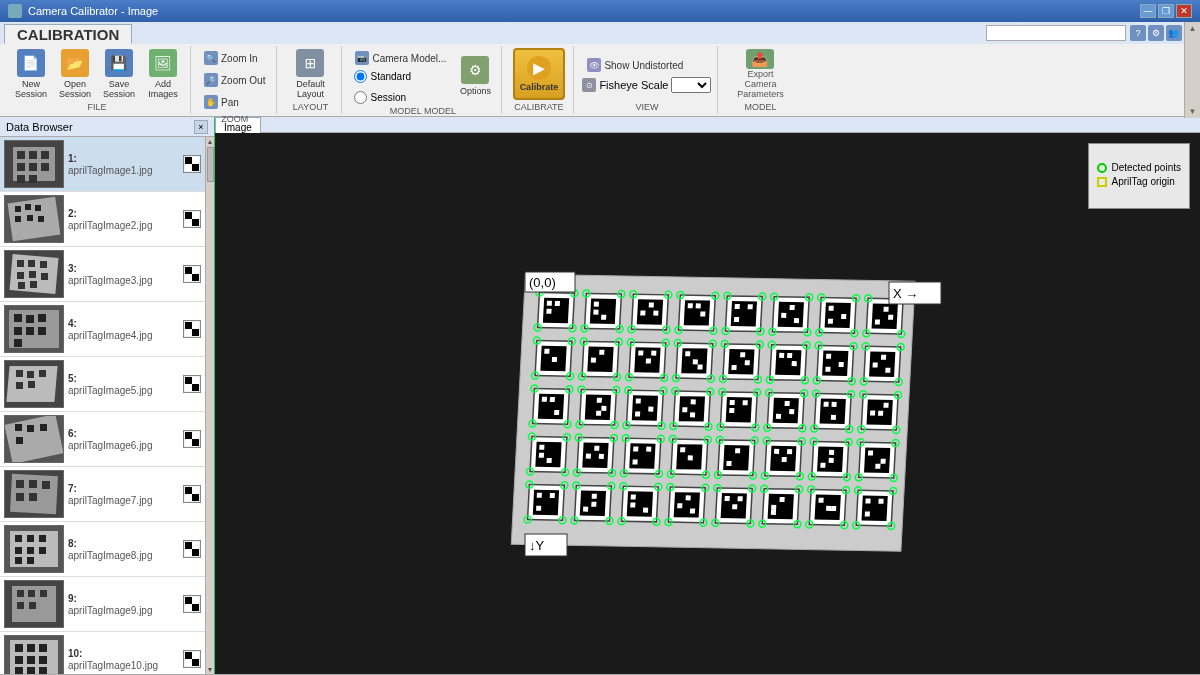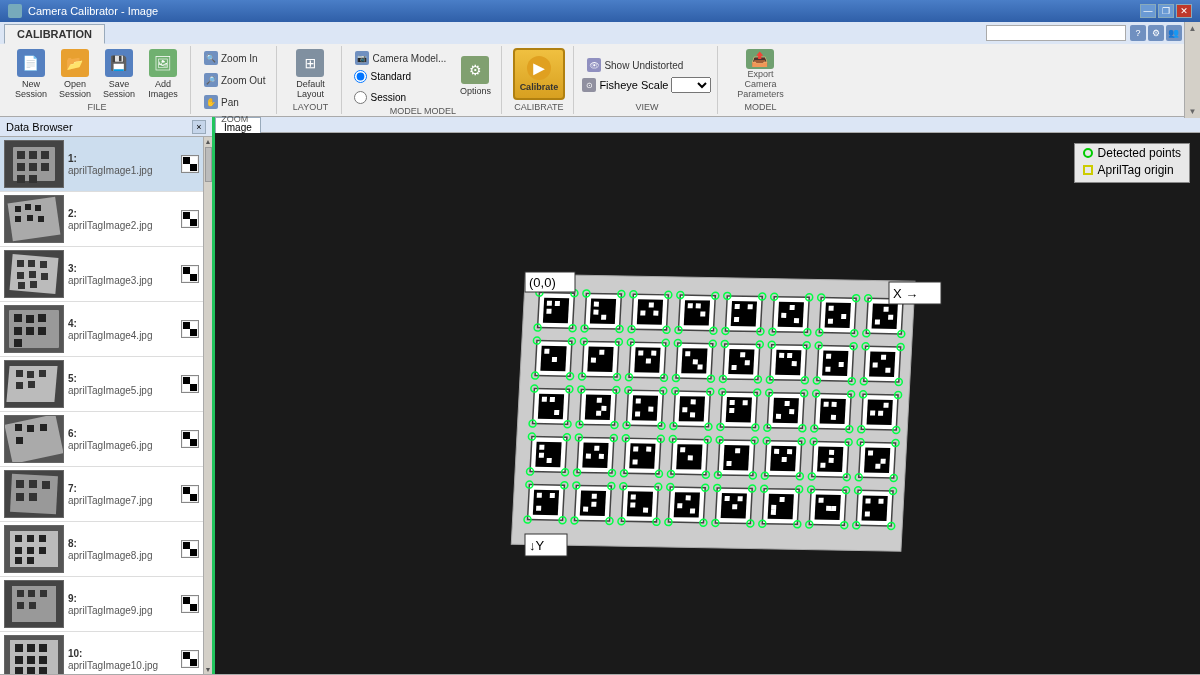--- a/index.html
+++ b/index.html
@@ -31,21 +31,21 @@
       display: flex;
       height: 22px;
       align-items: flex-end;
       padding-left: 4px;
     }
     .ribbon-tab {
       padding: 3px 12px;
       background: #c5d5ea;
       border: 1px solid #9ab;
       border-bottom: none;
-      font-size: 11px;
+      font-size: 15px;
       font-weight: bold;
       color: #333;
       cursor: pointer;
       height: 20px;
       display: flex;
       align-items: center;
     }
     .ribbon-tab.active {
       background: #f0f0f0;
       border-bottom: 1px solid #f0f0f0;
@@ -179,21 +179,21 @@
     .main-area {
       display: flex;
       height: calc(675px - 22px - 96px);
       background: #e8e8e8;
     }
 
     
     .sidebar {
       width: 215px;
       background: white;
-      border-right: 3px solid #22c55e;
+      border-right: 1px solid #22c55e;
       display: flex;
       flex-direction: column;
     }
     .sidebar-header {
       background: #dce6f5;
       border-bottom: 1px solid #aaa;
       height: 20px;
       display: flex;
       align-items: center;
       padding: 0 6px;
@@ -280,22 +280,22 @@
       justify-content: center;
     }
 
     
     .legend {
       position: absolute;
       top: 10px;
       right: 10px;
       background: rgba(255,255,255,0.9);
       border: 1px solid #888;
-      padding: 2px 8px;
-      font-size: 12px;
+      padding: 18px 8px;
+      font-size: 10px;
     }
     .legend-item {
       display: flex;
       align-items: center;
       gap: 5px;
       margin-bottom: 3px;
     }
     .legend-circle {
       width: 10px;
       height: 10px;

